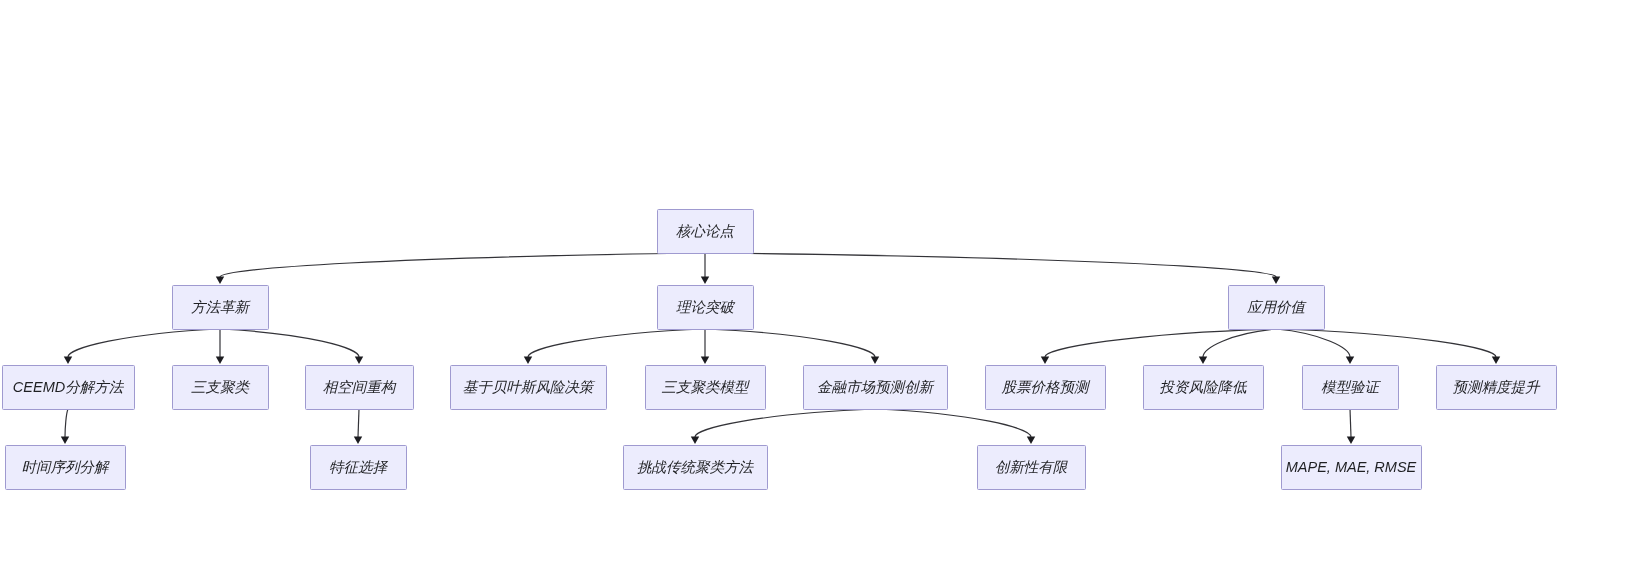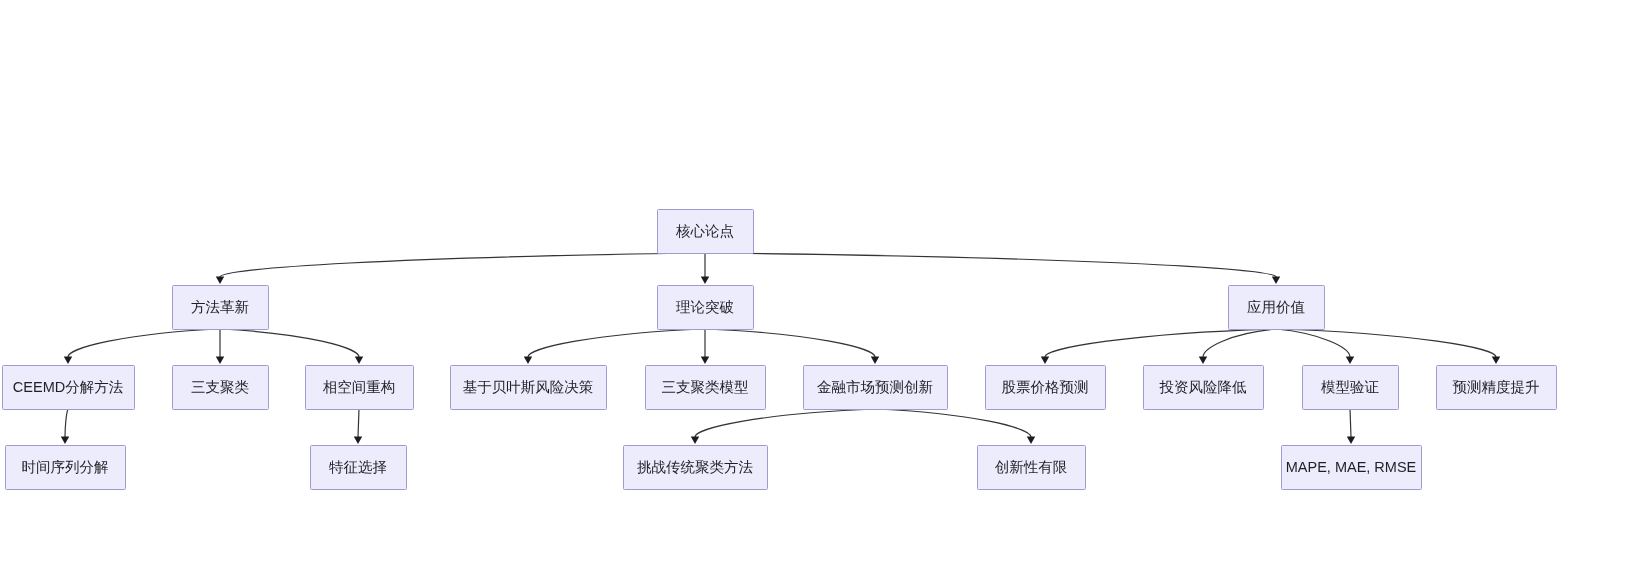--- a/index.html
+++ b/index.html
@@ -7,20 +7,21 @@
     padding: 0;
     background: #ffffff;
   }
   #stage {
     position: relative;
     width: 1628px;
     height: 576px;
     background: #ffffff;
     overflow: hidden;
     font-family: "Liberation Sans", "DejaVu Sans", sans-serif;
+    font-style: italic;
   }
   #diagram-svg {
     position: absolute;
     left: 0;
     top: 0;
     width: 1628px;
     height: 576px;
     display: block;
   }
   .node-rect {

